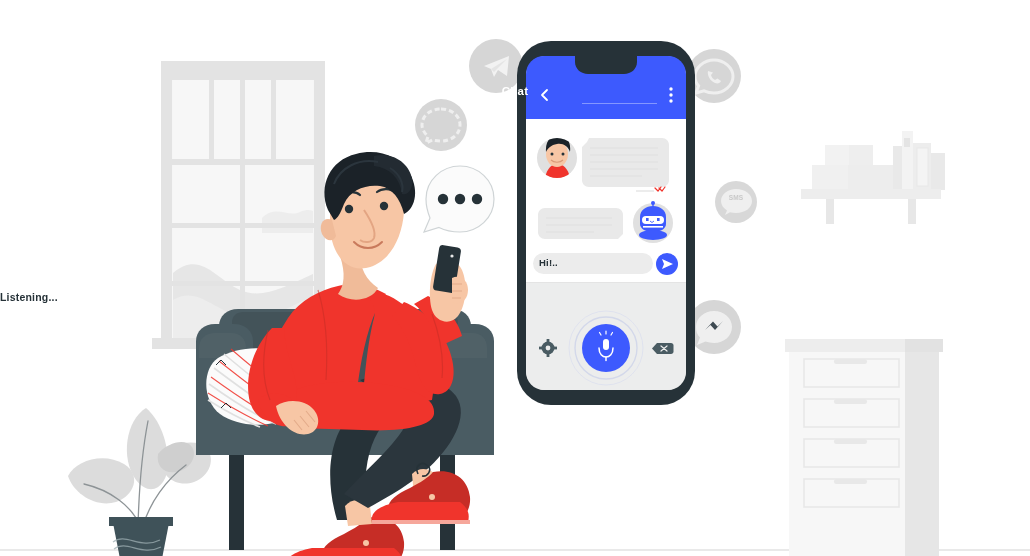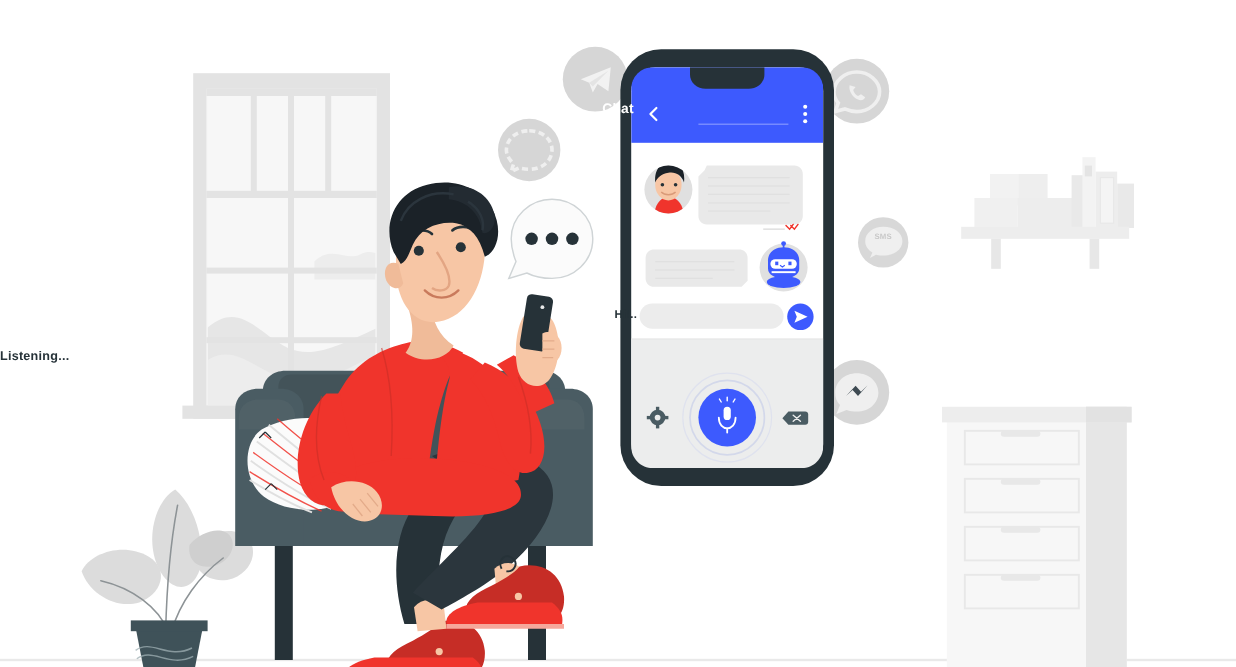--- a/index.html
+++ b/index.html
@@ -8,21 +8,21 @@
     width:1030px;height:556px;overflow:hidden;
   }
   #scene{position:relative;width:1030px;height:556px;background:#ffffff;overflow:hidden;margin-top:28px;}
   #scene svg{position:absolute;top:0;left:0;}
   
   .chat-title{
     position:absolute;left:0;right:0;top:57px;text-align:center;
     font-size:11.5px;font-weight:bold;color:#ffffff;letter-spacing:.2px;
   }
   .input-text{
-    position:absolute;left:512px;top:229px;
+    position:absolute;left:539px;top:229px;
     font-size:9.5px;font-weight:bold;color:#263238;letter-spacing:.2px;
   }
   .listening-text{
     position:absolute;left:0;right:0;top:263px;text-align:left;
     font-size:10.5px;font-weight:bold;color:#263238;letter-spacing:.2px;
   }
   .sms-text{
     position:absolute;left:721px;top:166px;width:30px;text-align:center;
     font-size:6.5px;font-weight:bold;color:#c9c9c9;letter-spacing:.2px;
   }

